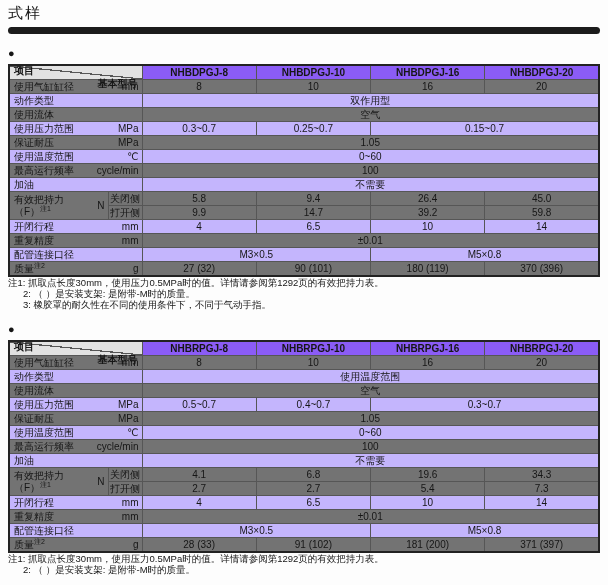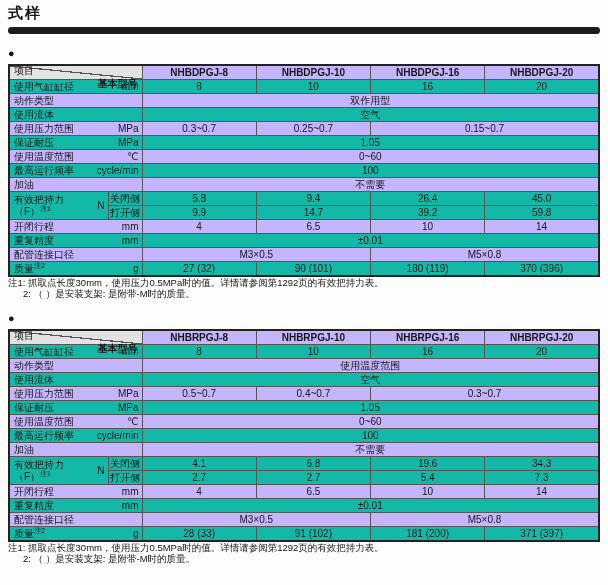--- a/index.html
+++ b/index.html
@@ -2,39 +2,39 @@
 <html><head>
 <meta charset="utf-8">
 <style>
   html,body { margin:0; padding:0; }
   body {
     width:608px; height:585px; background:#fdfdfd; color:#161616;
     font-family:"Liberation Sans","DejaVu Sans",sans-serif;
     -webkit-font-smoothing:antialiased;
   }
   .page { padding:4px 8px 0 8px; }
-  .page-title { font-size:15px; font-weight:bold; letter-spacing:2px; }
+  .page-title { font-size:15px; font-weight:normal; letter-spacing:2px; }
   .title-bar { height:7px; background:#1c1c1c; border-radius:4px; margin-top:4px; }
   .section-title { font-size:12.5px; font-weight:bold; margin:13px 0 5px 0; display:flex; align-items:center; }
   .section-title .bullet { font-size:11px; margin-right:2px; }
 
   table.spec { border-collapse:collapse; width:592px; table-layout:fixed; border:2px solid #222; }
   table.spec td, table.spec th { border:1px solid #565656; padding:0; font-size:10px; height:13px; line-height:12px; }
   tr.shade td { background:#c4b5fd; }
-  tr.plain td { background:#14b8a6; }
+  tr.plain td { background:#737373; }
 
   td.corner {
     background:#e2e2e2; position:relative; height:27px;
     background-image:linear-gradient(to top right,
       rgba(0,0,0,0) calc(50% - 0.6px), #555 calc(50% - 0.6px),
       #555 calc(50% + 0.6px), rgba(0,0,0,0) calc(50% + 0.6px));
   }
   .corner-top { position:absolute; top:12px; right:4px; font-weight:bold; font-size:10px; }
-  .corner-bottom { position:absolute; bottom:2px; left:4px; font-weight:normal; font-size:10px; }
-  th.model { background:#c4b5fd; font-weight:bold; font-size:10.5px; height:27px; }
+  .corner-bottom { position:absolute; bottom:2px; left:4px; font-weight:bold; font-size:10px; }
+  th.model { background:#8b5cf6; font-weight:bold; font-size:10.5px; height:27px; }
 
   td.lbl { text-align:left; }
   .lw { display:flex; justify-content:space-between; align-items:center; padding:0 3px 0 4px; }
   .unit { text-align:right;margin-left:14px; }
   sup.nt { font-size:7px; vertical-align:super; line-height:0; }
   td.c { text-align:center; }
   td.side { text-align:center; }
 
   .notes { font-size:9.5px; line-height:11px; }
   .notes .sub { padding-left:15px; }
@@ -205,20 +205,21 @@
       <td class="c">90 (101)</td>
       <td class="c">180 (119)</td>
       <td class="c">370 (396)</td>
     </tr>
   </tbody>
     </table>
 
   <div class="notes">
     <div>注1: 抓取点长度30mm，使用压力0.5MPa时的值。详情请参阅第1292页的有效把持力表。</div>
     <div class="sub">2: （ ）是安装支架: 是附带-M时的质量。</div>
+    <div class="sub">3: 橡胶罩的耐久性在不同的使用条件下，不同于气动手指。</div>
   </div>
 
   <div class="section-title">
     <span class="bullet">●</span>
   </div>
 
   <table class="spec">
     <colgroup>
         <col style="width:99px">
         <col style="width:34px">

